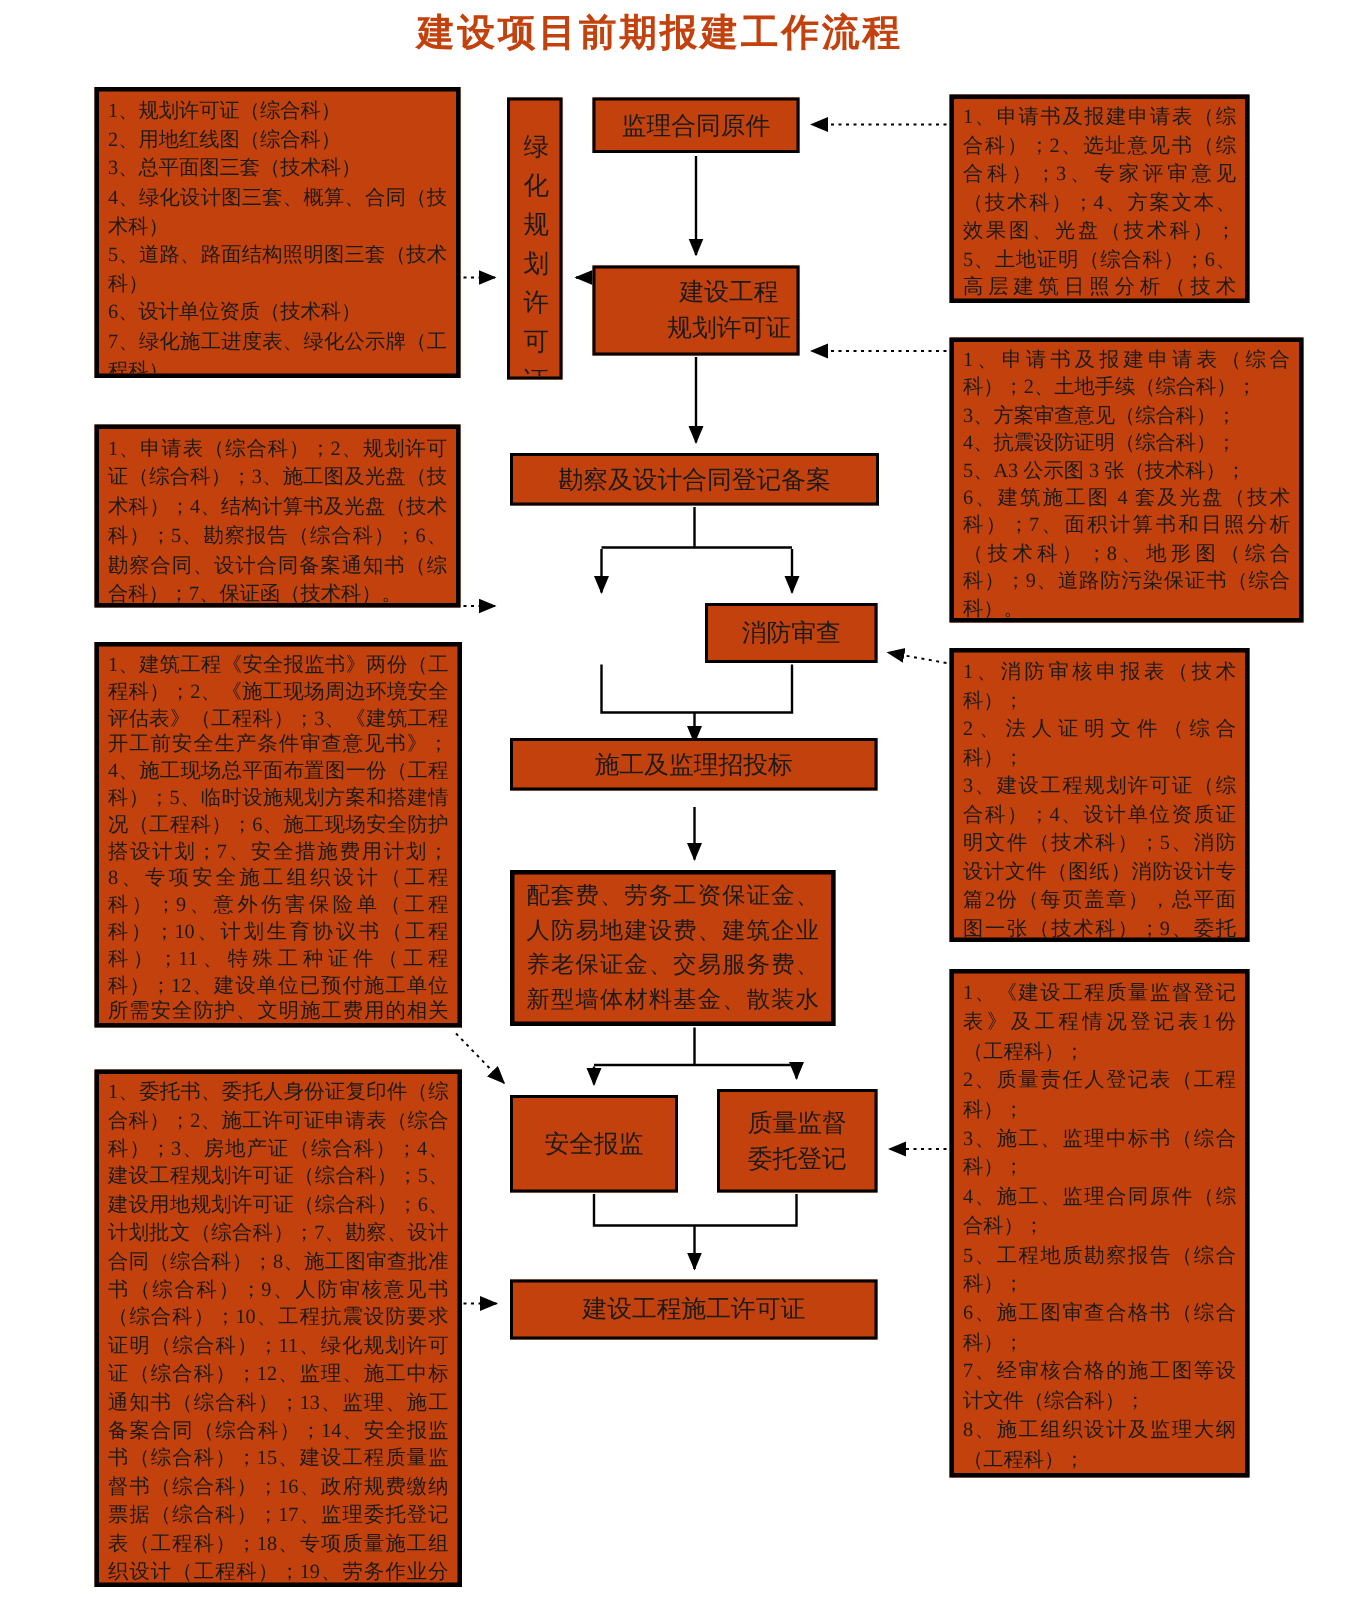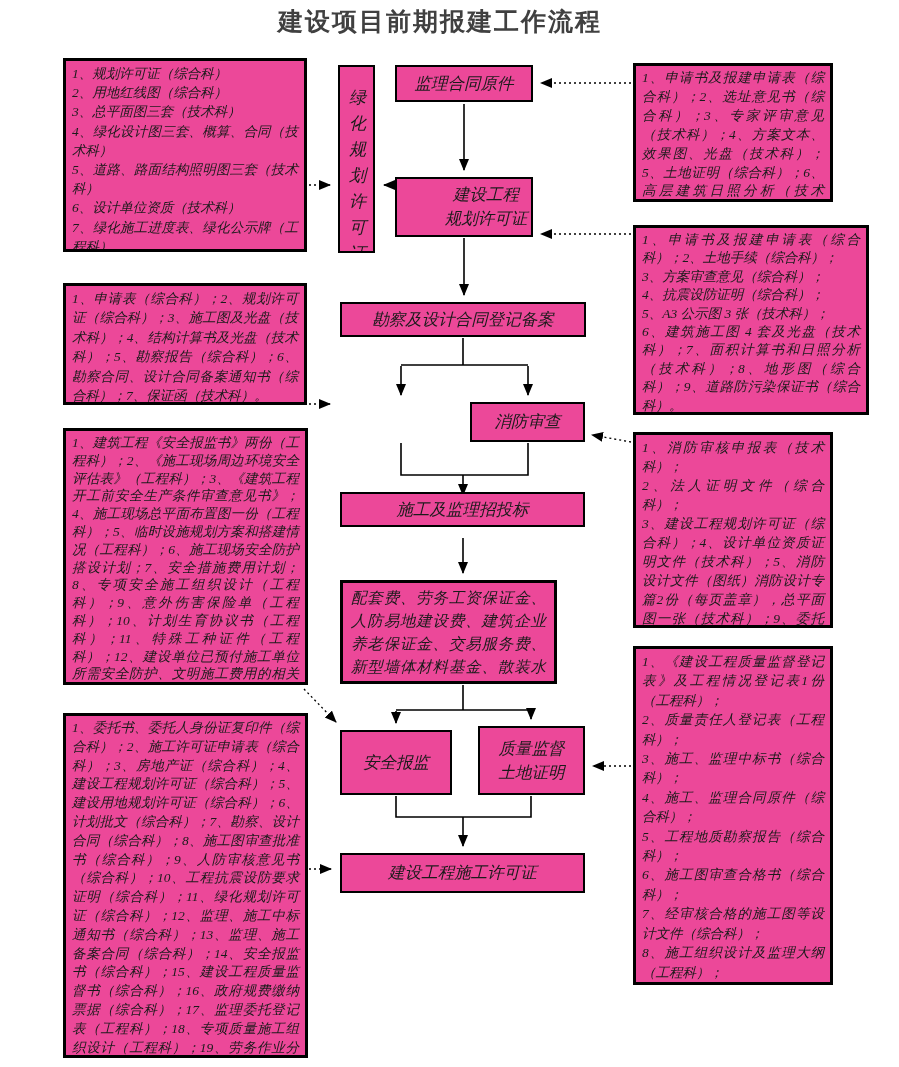--- a/index.html
+++ b/index.html
@@ -1,20 +1,20 @@
 <!DOCTYPE html>
 <html><head>
 <meta charset="utf-8">
 <style>
   html,body{margin:0;padding:0;background:#ffffff;}
   .page{position:relative;width:899px;height:1067px;background:#ffffff;overflow:hidden;
         font-family:"Liberation Serif","DejaVu Serif",serif;color:#1b1b1b;}
   .title{position:absolute;top:5px;left:0;width:880px;text-align:center;
-         font-size:25px;font-weight:bold;letter-spacing:2px;color:#404040;}
-  .box{position:absolute;box-sizing:border-box;background:#ec4899;border:2px solid #000;font-style:italic;}
+         font-size:25px;font-weight:bold;letter-spacing:2px;color:#c2410c;}
+  .box{position:absolute;box-sizing:border-box;background:#c2410c;border:2px solid #000;}
   .note{border-width:3px;font-size:13.5px;text-align:justify;padding:3px 6px;
         white-space:pre-line;overflow:hidden;}
   .flow{display:flex;align-items:center;justify-content:center;text-align:center;
         font-size:16.5px;white-space:pre-line;line-height:1.45;}
   .fees{border-width:3px;font-size:15.5px;line-height:23px;text-align:justify;
         padding:3px 8px;overflow:hidden;}
   .vbox{font-size:17px;line-height:26px;text-align:center;padding:18px 9px;
         overflow:hidden;word-break:break-all;}
   svg.connectors{position:absolute;left:0;top:0;width:899px;height:1067px;pointer-events:none;}
   svg .solid{stroke:#000;stroke-width:1.6;fill:none;}
@@ -73,21 +73,21 @@
   <div class="box vbox" style="left:338px;top:65px;width:37px;height:188px;">绿化规划许可证</div>
   <div class="box flow" style="left:395px;top:65px;width:138px;height:37px;">监理合同原件</div>
   <div class="box flow" style="left:395px;top:177px;width:138px;height:60px;padding-left:44px;">建设工程
 规划许可证</div>
   <div class="box flow" style="left:340px;top:302px;width:246px;height:35px;">勘察及设计合同登记备案</div>
   <div class="box flow" style="left:470px;top:402px;width:115px;height:40px;">消防审查</div>
   <div class="box flow" style="left:340px;top:492px;width:245px;height:35px;">施工及监理招投标</div>
   <div class="box fees" style="left:340px;top:580px;width:217px;height:104px;">配套费、劳务工资保证金、人防易地建设费、建筑企业养老保证金、交易服务费、新型墙体材料基金、散装水泥专项基金缴纳</div>
   <div class="box flow" style="left:340px;top:730px;width:112px;height:65px;">安全报监</div>
   <div class="box flow" style="left:478px;top:726px;width:107px;height:69px;">质量监督
-土地证明</div>
+委托登记</div>
   <div class="box flow" style="left:340px;top:853px;width:245px;height:40px;">建设工程施工许可证</div>
 
   <div class="box note" style="left:633px;top:63px;width:200px;height:139px;line-height:18.9px;">1、申请书及报建申请表（综合科）；2、选址意见书（综合科）；3、专家评审意见（技术科）；4、方案文本、效果图、光盘（技术科）；5、土地证明（综合科）；6、高层建筑日照分析（技术科）。</div>
   <div class="box note" style="left:633px;top:225px;width:236px;height:190px;line-height:18.4px;">1、申请书及报建申请表（综合科）；2、土地手续（综合科）；
 3、方案审查意见（综合科）；
 4、抗震设防证明（综合科）；
 5、A3 公示图 3 张（技术科）；
 6、建筑施工图 4 套及光盘（技术科）；7、面积计算书和日照分析（技术科）；8、地形图（综合科）；9、道路防污染保证书（综合科）。</div>
   <div class="box note" style="left:633px;top:432px;width:200px;height:196px;line-height:19px;">1、消防审核申报表（技术科）；
 2、法人证明文件（综合科）；

